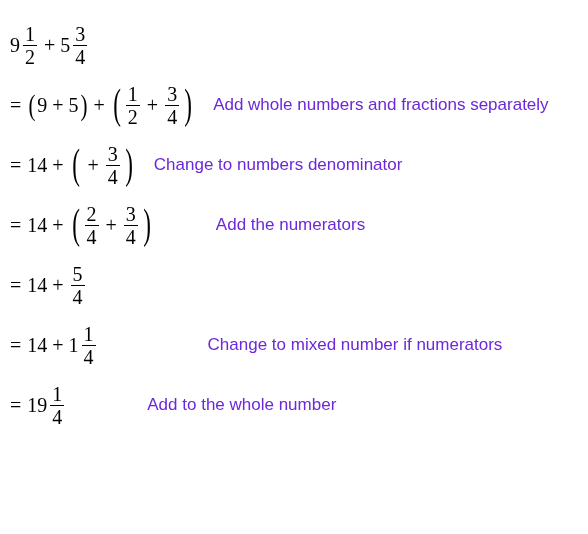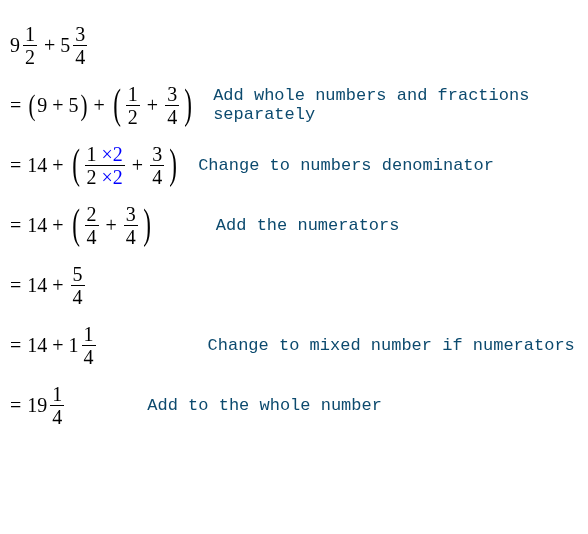--- a/index.html
+++ b/index.html
@@ -15,22 +15,22 @@
     display: flex;
     align-items: center;
     margin-bottom: 10px;
   }
   .math {
     display: flex;
     align-items: center;
     min-height: 50px;
   }
   .explain {
-    color: #0c4a6e;
-    font-family: Liberation Mono, monospace;
+    color: #6d28d9;
+    font-family: Liberation Sans, sans-serif;
     font-size: 17px;
     margin-left: 18px;
   }
   .frac {
     display: inline-flex;
     flex-direction: column;
     align-items: center;
     vertical-align: middle;
     margin: 0 2px;
     line-height: 1;
@@ -117,30 +117,20 @@
   </div>
   <div class="explain">Add whole numbers and fractions separately</div>
 </div>
 
 <div class="step">
   <div class="math">
     <span class="eq">=</span>
     <span>14</span>
     <span class="plus">+</span>
     <span class="paren">(</span>
-    <span class="frac">
-      <span class="num">
-        <span>1</span>
-        <span class="blue">×2</span>
-      </span>
-      <span class="den">
-        <span>2</span>
-        <span class="blue">×2</span>
-      </span>
-    </span>
     <span class="plus">+</span>
     <span class="frac">
       <span class="num">3</span>
       <span class="den">4</span>
     </span>
     <span class="paren">)</span>
   </div>
   <div class="explain">Change to numbers denominator</div>
 </div>
 

